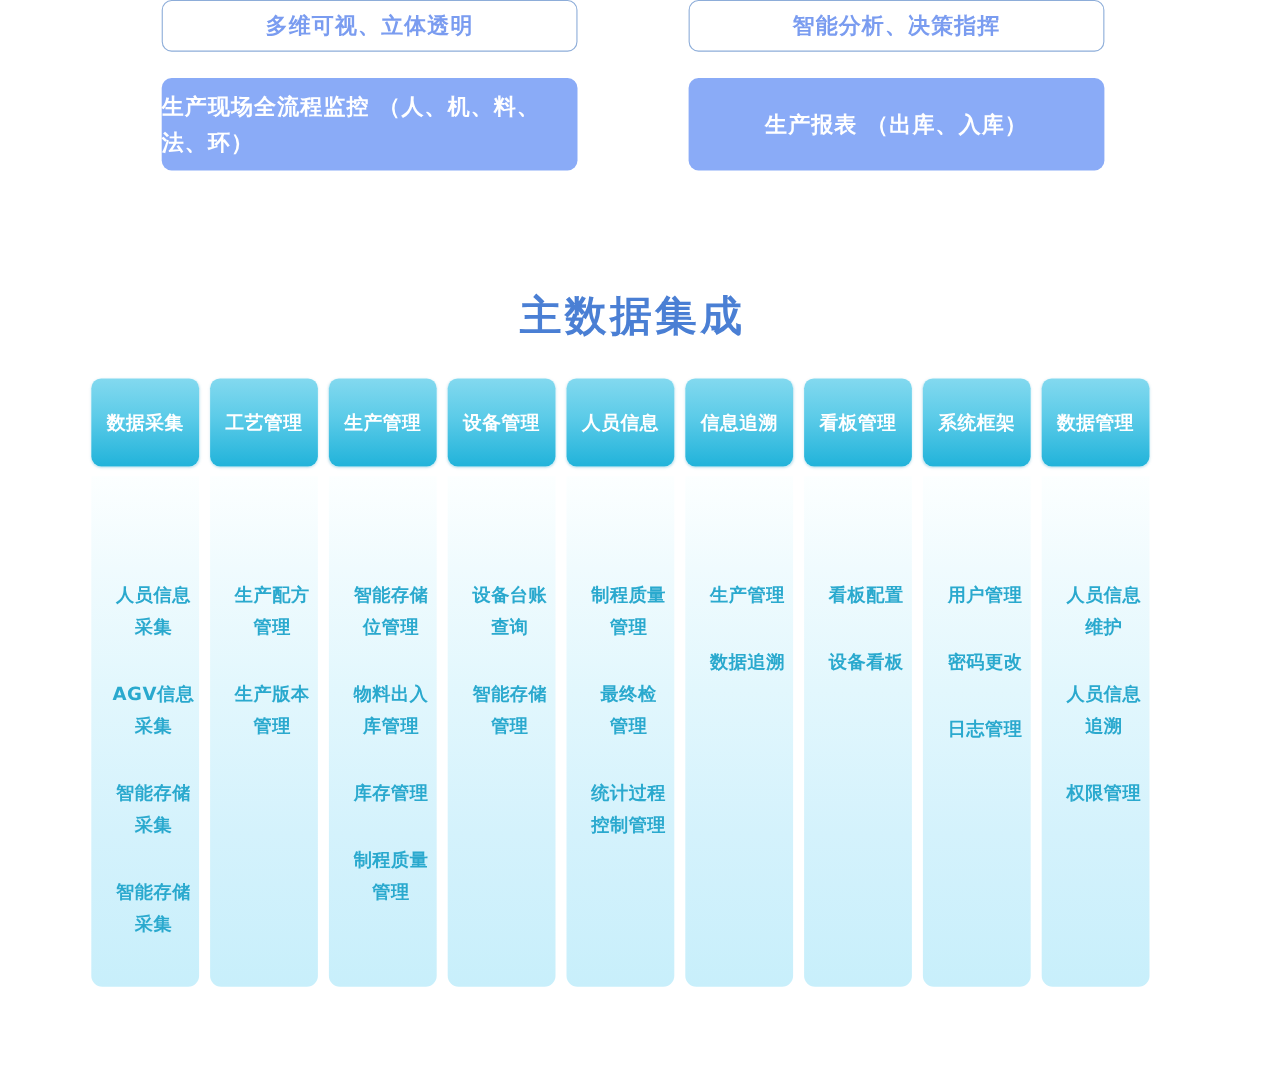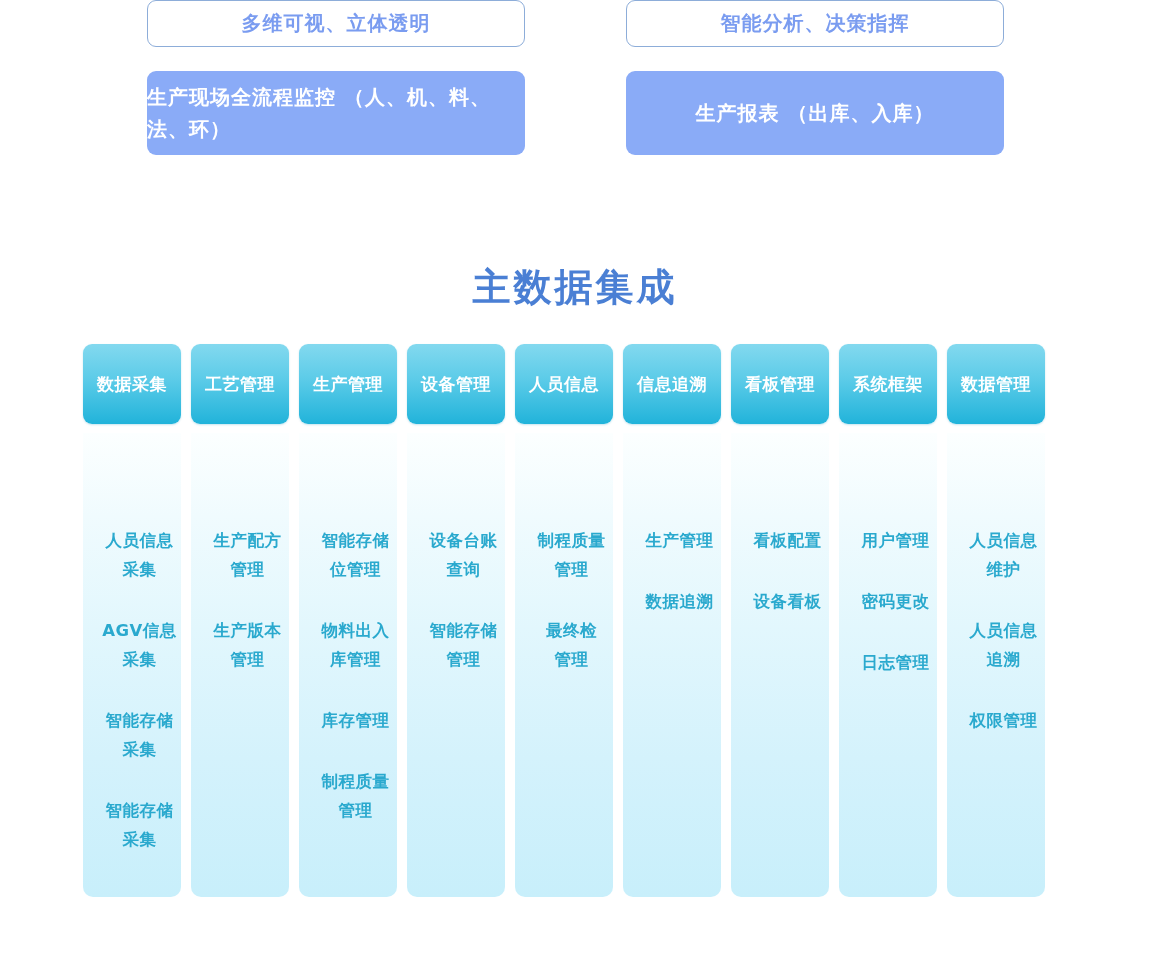--- a/index.html
+++ b/index.html
@@ -188,20 +188,22 @@
 管理</div>
       </div>
     </div>
     <div class="module-col">
       <div class="module-header">人员信息</div>
       <div class="module-body">
         <div class="module-item">制程质量
 管理</div>
         <div class="module-item">最终检
 管理</div>
+        <div class="module-item">统计过程
+控制管理</div>
       </div>
     </div>
     <div class="module-col">
       <div class="module-header">信息追溯</div>
       <div class="module-body">
         <div class="module-item">生产管理</div>
         <div class="module-item">数据追溯</div>
       </div>
     </div>
     <div class="module-col">

